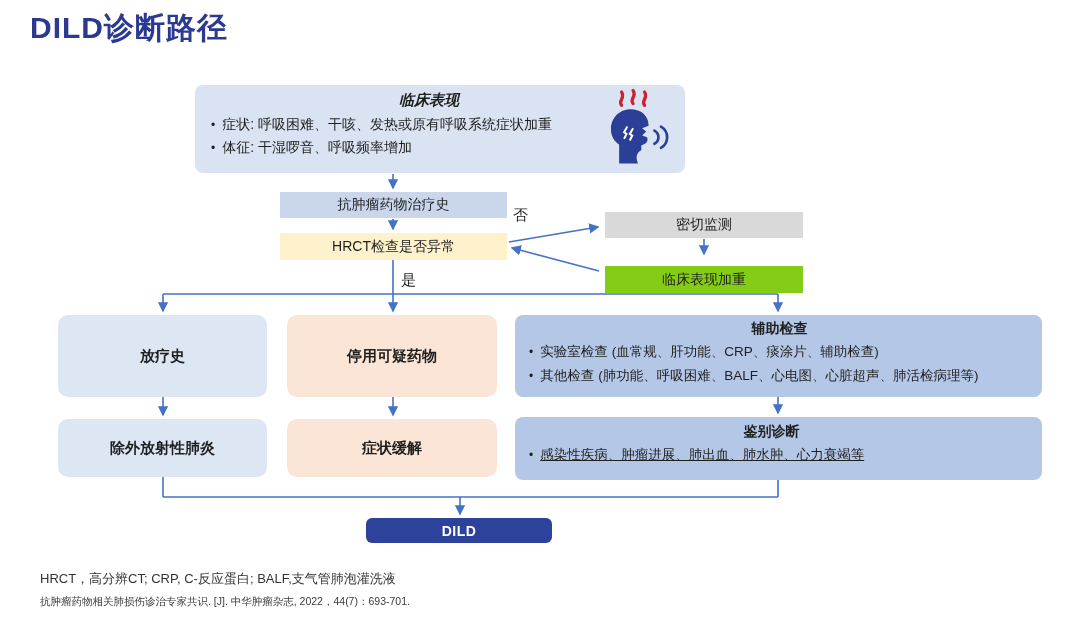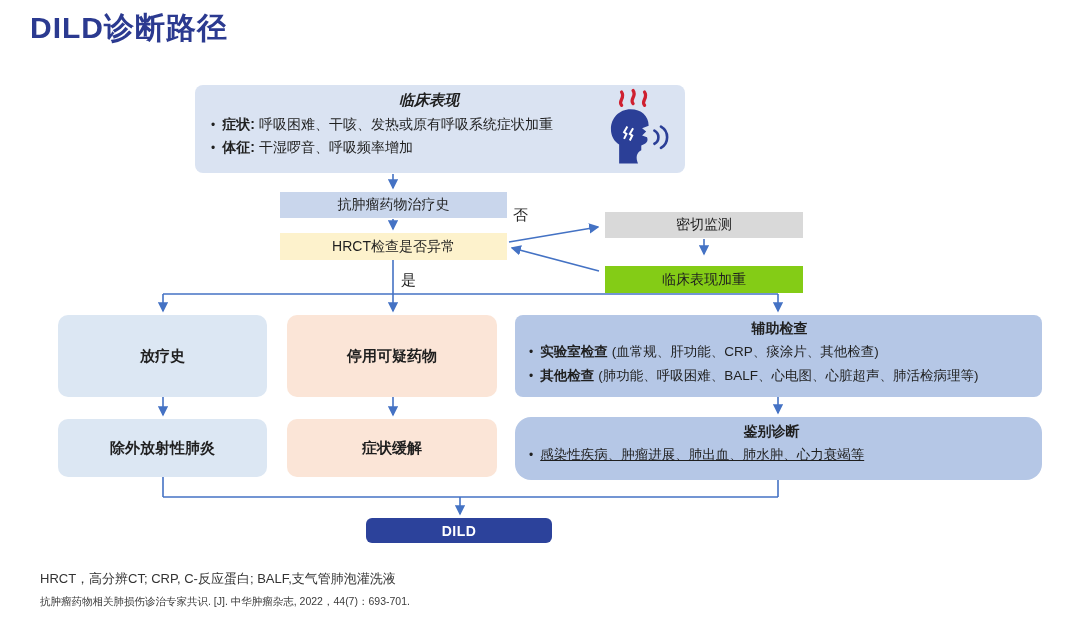--- a/index.html
+++ b/index.html
@@ -11,21 +11,21 @@
   .connectors{position:absolute;left:0;top:0;width:1080px;height:619px;pointer-events:none;}
 
   .box{position:absolute;box-sizing:border-box;color:#1f1f1f;}
   .center{display:flex;align-items:center;justify-content:center;text-align:center;}
 
   
   .clinical{left:195px;top:85px;width:490px;height:88px;background:#dae3f2;border-radius:8px;padding:6px 10px 4px 14px;}
   .clinical .hdr{font-size:15px;font-weight:bold;text-align:center;width:440px;margin-bottom:3px;font-style:italic;}
   .bullet-line{font-size:14px;line-height:1.65;color:#1f1f1f;}
   .bullet-line::before{content:"•";margin:0 7px 0 2px;font-size:12px;color:#1f1f1f;}
-  .b-label{font-weight:bold;margin-right:4px;}
+  .b-label{font-weight:normal;margin-right:4px;}
 
   .cough-wrap{position:absolute;left:594px;top:88px;width:88px;height:82px;}
 
   
   .history{left:280px;top:192px;width:227px;height:26px;background:#c9d6ec;font-size:14px;}
   .hrct{left:280px;top:233px;width:227px;height:27px;background:#fdf2cc;font-size:14px;}
   .monitor{left:605px;top:212px;width:198px;height:26px;background:#d9d9d9;font-size:14px;}
   .worsen{left:605px;top:258px;width:198px;height:27px;background:#84cc16;font-size:14px;margin-top:8px;}
 
   .edge-label{position:absolute;font-size:15px;color:#1f1f1f;}
@@ -35,21 +35,21 @@
   
   .radio{left:58px;top:315px;width:209px;height:82px;background:#dce7f3;border-radius:10px;font-size:15px;font-weight:bold;}
   .stop{left:287px;top:315px;width:210px;height:82px;background:#fbe5d7;border-radius:10px;font-size:15px;font-weight:bold;font-family:Liberation Mono, monospace;}
   .aux{left:515px;top:315px;width:527px;height:82px;background:#b5c7e6;border-radius:8px;padding:5px 10px 4px 12px;}
   .aux .hdr,.diff .hdr{font-size:14px;font-weight:bold;text-align:center;margin-bottom:2px;}
   .aux .bullet-line,.diff .bullet-line{font-size:13.5px;line-height:1.75;}
 
   
   .exclude{left:58px;top:419px;width:209px;height:58px;background:#dce7f3;border-radius:10px;font-size:15px;font-weight:bold;}
   .relief{left:287px;top:419px;width:210px;height:58px;background:#fbe5d7;border-radius:10px;font-size:15px;font-weight:bold;}
-  .diff{left:515px;top:417px;width:527px;height:63px;background:#b5c7e6;border-radius:16px;padding:6px 26px 4px 12px;}
+  .diff{left:515px;top:417px;width:527px;height:63px;background:#b5c7e6;border-radius:8px;padding:6px 26px 4px 12px;}
   .underlined{text-decoration:underline;}
 
   .dild{left:366px;top:518px;width:186px;height:25px;background:#2c429b;border-radius:6px;color:#ffffff;font-size:14px;font-weight:bold;letter-spacing:.5px;}
 
   .footnote1{position:absolute;left:40px;top:570px;font-size:13px;color:#333333;}
   .footnote2{position:absolute;left:40px;top:595px;font-size:10.5px;color:#3b3b3b;}
 </style>
 </head>
 <body>
 
@@ -114,21 +114,21 @@
   <div class="edge-label no-label">否</div>
   <div class="edge-label yes-label">是</div>
 
   <div class="box center monitor">密切监测</div>
   <div class="box center worsen">临床表现加重</div>
 
   <div class="box center radio">放疗史</div>
   <div class="box center stop">停用可疑药物</div>
   <div class="box aux">
     <div class="hdr">辅助检查</div>
-    <div class="bullet-line"><span class="b-label">实验室检查</span><span>(血常规、肝功能、CRP、痰涂片、其他检查)</span></div>
+    <div class="bullet-line"><span class="b-label">实验室检查</span><span>(血常规、肝功能、CRP、痰涂片、辅助检查)</span></div>
     <div class="bullet-line"><span class="b-label">其他检查</span><span>(肺功能、呼吸困难、BALF、心电图、心脏超声、肺活检病理等)</span></div>
   </div>
 
   <div class="box center exclude">除外放射性肺炎</div>
   <div class="box center relief">症状缓解</div>
   <div class="box diff">
     <div class="hdr">鉴别诊断</div>
     <div class="bullet-line"><span class="underlined">感染性疾病、肿瘤进展、肺出血、肺水肿、心力衰竭等</span></div>
   </div>
 

